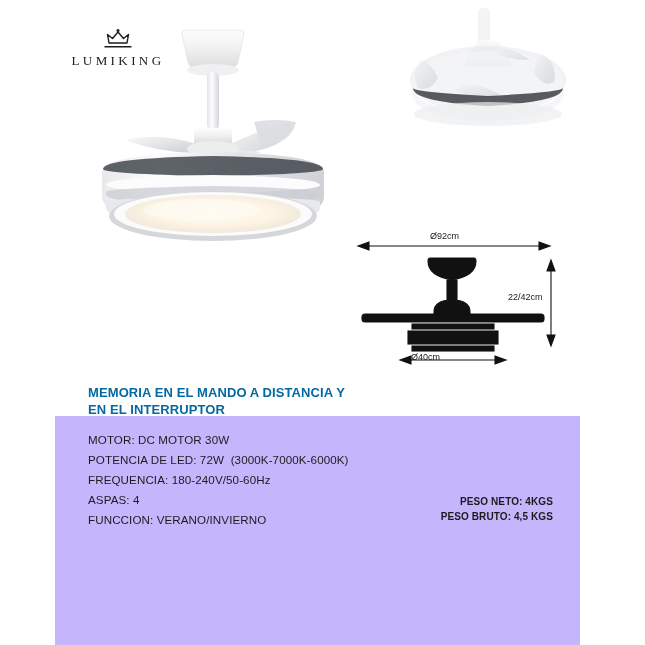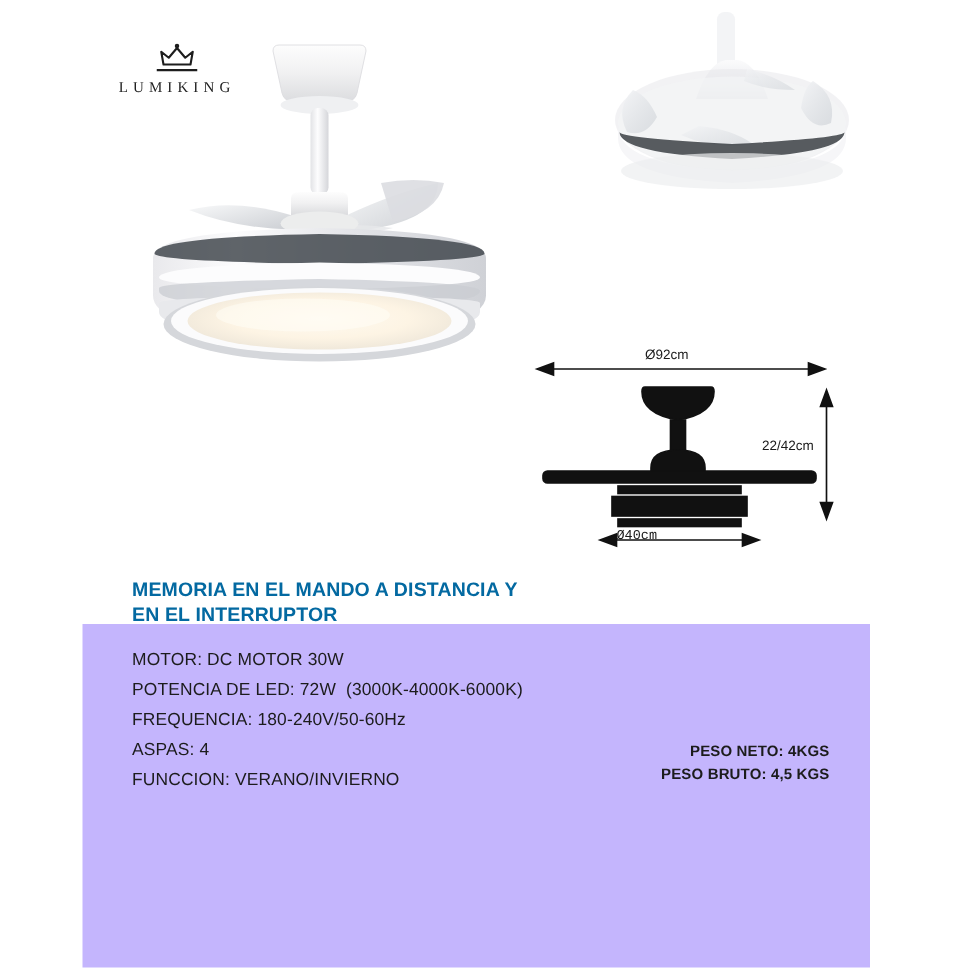--- a/index.html
+++ b/index.html
@@ -8,39 +8,39 @@
     background: #ffffff;
     font-family: "Liberation Sans", sans-serif;
     overflow: hidden;
   }
   .page { position: relative; width: 645px; height: 645px; background: #fff; }
 
   
   .brand { position: absolute; left: 58px; top: 28px; width: 120px; text-align: center; }
   .brand-crown { display: block; margin: 0 auto 2px; }
   .brand-name {
-    font-size: 10px; letter-spacing: 3.4px; color: #1d1d1d;
+    font-size: 13px; letter-spacing: 3.4px; color: #1d1d1d;
     font-family: "Liberation Serif", serif; font-weight: 400; line-height: 1;
   }
 
   
   .fan-main { position: absolute; left: 86px; top: 22px; width: 262px; height: 222px; }
 
   
   .fan-top { position: absolute; left: 392px; top: 8px; width: 238px; height: 122px; }
 
   
   .dim-drawing { position: absolute; left: 352px; top: 228px; width: 286px; height: 142px; }
   .dim-label {
     position: absolute; font-size: 9px; color: #1a1a1a;
     font-family: "Liberation Sans", sans-serif; white-space: nowrap;
   }
   .dim-w  { left: 430px; top: 231px; }
   .dim-h  { left: 508px; top: 292px; }
-  .dim-b  { left: 411px; top: 352px; font-family: Liberation Mono, monospace; }
+  .dim-b  { left: 411px; top: 352px; }
 
   
   .heading {
     position: absolute; left: 88px; top: 384px; width: 470px;
     font-size: 13px; font-weight: bold; color: #0369a1;
     line-height: 1.32; letter-spacing: 0.1px;
   }
 
   
   .spec-panel {
@@ -196,21 +196,21 @@
 
   <div class="heading">
     <div>MEMORIA EN EL MANDO A DISTANCIA Y</div>
     <div>EN EL INTERRUPTOR</div>
   </div>
 
   <div class="spec-panel">
 
     <div class="spec-list">
       <div>MOTOR: DC MOTOR 30W</div>
-      <div>POTENCIA DE LED: 72W  (3000K-4000K-6000K)</div>
+      <div>POTENCIA DE LED: 72W  (3000K-7000K-6000K)</div>
       <div>FREQUENCIA: 180-240V/50-60Hz</div>
       <div>ASPAS: 4</div>
       <div>FUNCCION: VERANO/INVIERNO</div>
     </div>
 
     <div class="weights">
       <div>PESO NETO: 4KGS</div>
       <div>PESO BRUTO: 4,5 KGS</div>
     </div>
 

